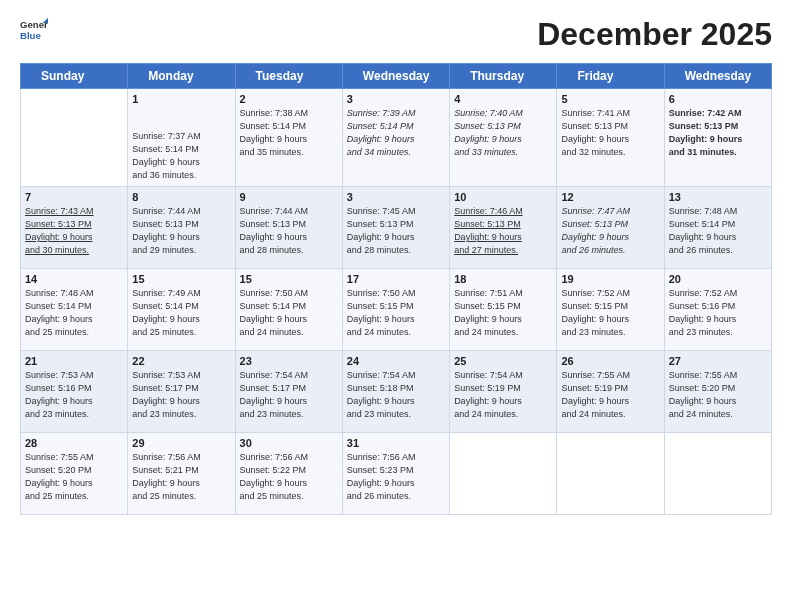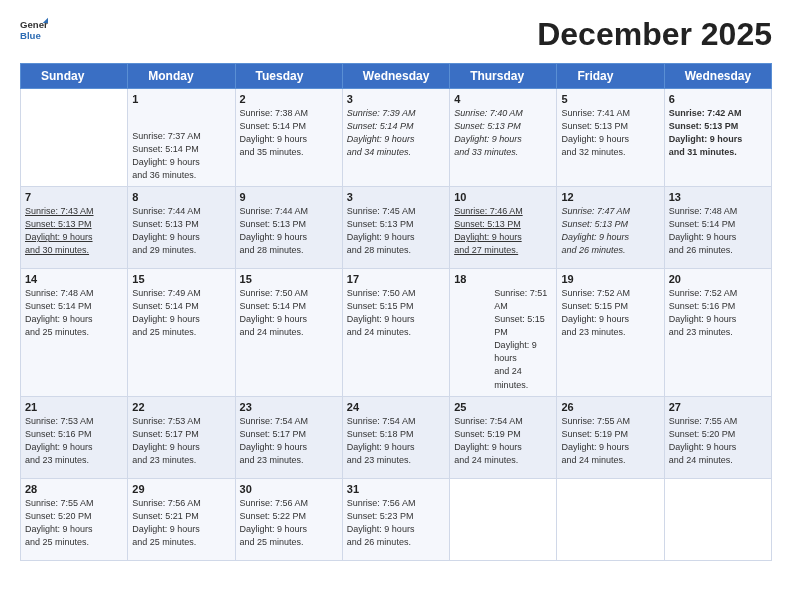--- a/index.html
+++ b/index.html
@@ -241,21 +241,21 @@
           </td>
           <td>
             <span class="day-number">17</span>
             <div class="cell-content" style="white-space: pre-line;">Sunrise: 7:50 AM
 Sunset: 5:15 PM
 Daylight: 9 hours
 and 24 minutes.</div>
           </td>
           <td>
             <span class="day-number">18</span>
-            <div class="cell-content" style="white-space: pre-line; margin-left: 40px;">Sunrise: 7:51 AM
+            <div class="cell-content" style="white-space: pre-line;">Sunrise: 7:51 AM
 Sunset: 5:15 PM
 Daylight: 9 hours
 and 24 minutes.</div>
           </td>
           <td>
             <span class="day-number">19</span>
             <div class="cell-content" style="white-space: pre-line;">Sunrise: 7:52 AM
 Sunset: 5:15 PM
 Daylight: 9 hours
 and 23 minutes.</div>

